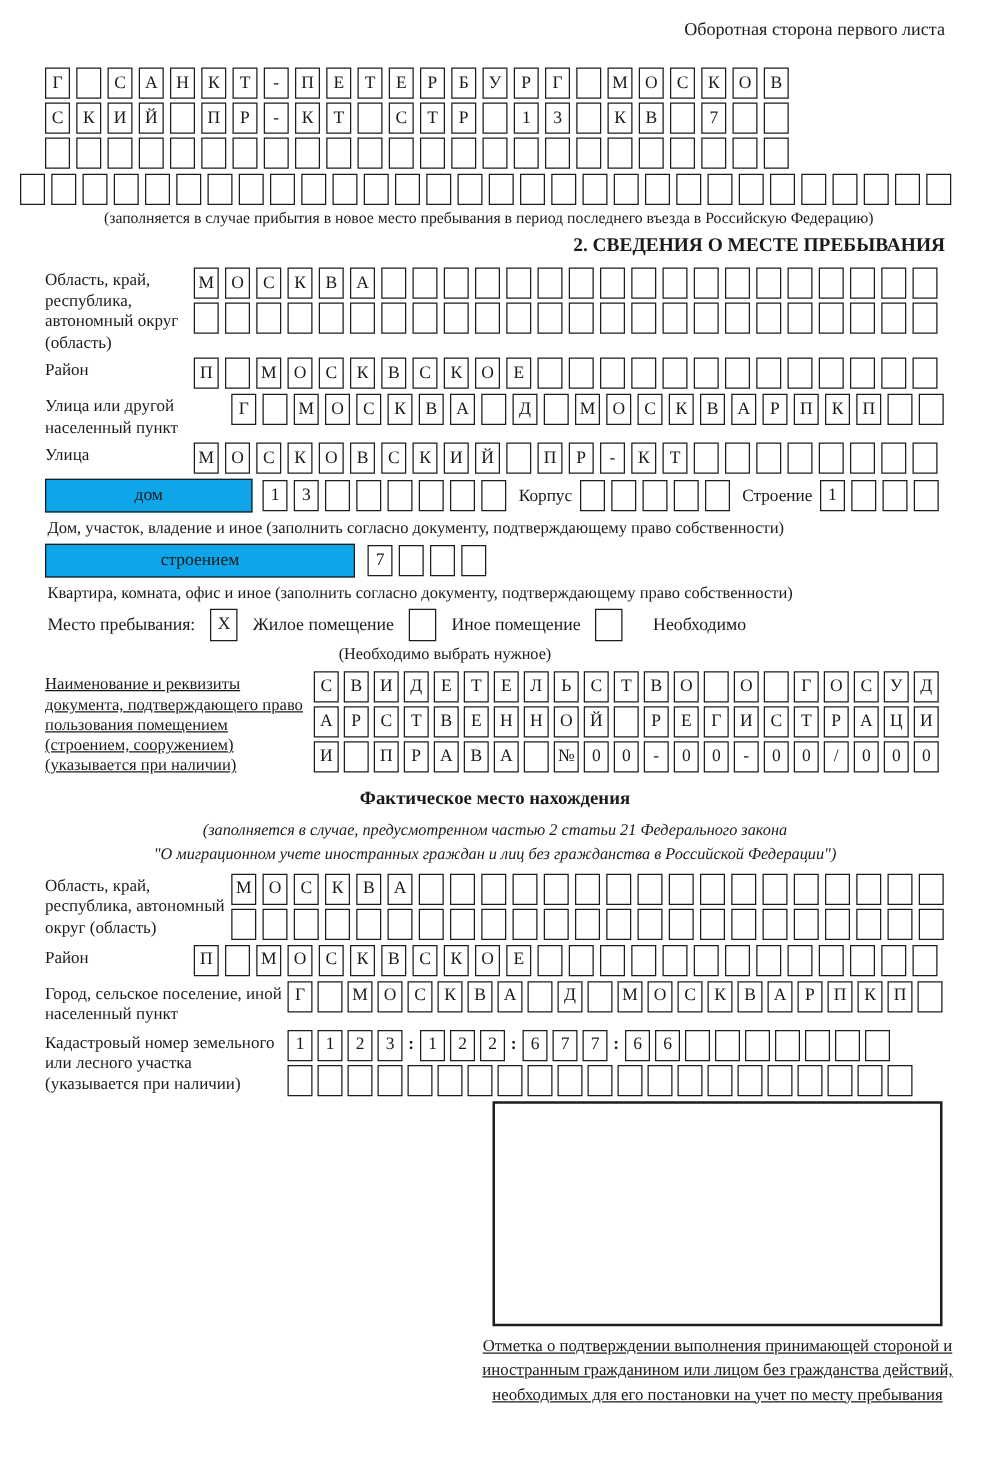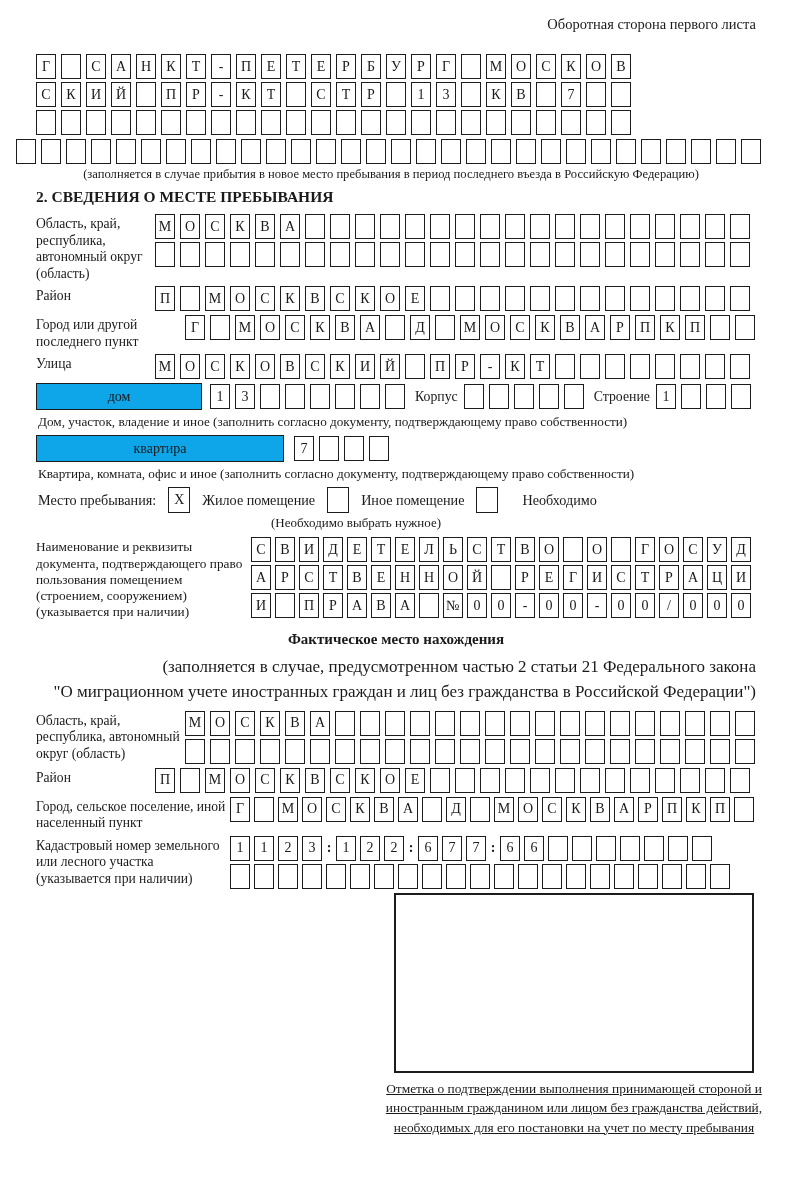--- a/index.html
+++ b/index.html
@@ -8,49 +8,49 @@
     background:var(--paper,#fff); color:var(--ink,#1a1a1a);
     font-family:"Liberation Serif","DejaVu Serif",serif;
     padding:16px 44px 0 36px; overflow:hidden;
   }
   .hdr { text-align:right; font-size:14.5px; margin-bottom:21px; }
   .frow { display:flex; align-items:flex-start; margin-bottom:4px; }
   .lbl { font-size:13.6px; line-height:1.22; padding-top:2px; }
   .w119 { flex:0 0 119px; width:119px; }
   .w149 { flex:0 0 149px; width:149px; }
   .w194 { flex:0 0 194px; width:194px; }
-  .w215 { flex:0 0 215px; width:215px; font-size:13.3px; }
+  .w215 { flex:0 0 215px; width:215px; font-size:13.3px;text-decoration:underline; }
   .boxcol { display:flex; flex-direction:column; gap:3px; }
   .boxrow { display:flex; gap:5px; align-items:center; }
   .boxrow.g4 { gap:4px; }
   .cell {
     flex:0 0 20px; width:20px; height:25px; box-sizing:border-box;
     border:1.6px solid #1c1c1c; display:flex; align-items:center; justify-content:center;
     font-size:14px; line-height:1; background:#fff;
   }
   .sep { flex:0 0 6px; width:6px; text-align:center; font-size:14px; font-weight:bold; }
   .fullrow { margin:3px 0 2px -20px; }
   .note { font-size:12.6px; text-align:center; margin:3px 0 6px -10px; white-space:nowrap; }
-  .h2 { font-weight:bold; font-size:15.5px; text-align:left; margin:6px 0 8px 0; }
+  .h2 { font-weight:bold; font-size:15.5px; text-align:right; margin:6px 0 8px 0; }
   .caption { font-size:13.2px; margin:2px 0 5px 2px; }
   .labelbox {
     box-sizing:border-box; border:1.6px solid #1c1c1c; height:27px;
     display:flex; align-items:center; justify-content:center; font-size:14px; background:#0ea5e9;
   }
   .dombox { flex:0 0 166px; width:166px; margin-right:8px; }
   .kvbox  { flex:0 0 248px; width:248px; margin-right:10px; }
   .inline-lbl { font-size:13.8px; margin:0 6px 0 10px; padding-top:4px; white-space:nowrap; }
   .chkrow { display:flex; align-items:center; font-size:14.2px; margin:4px 0 2px 2px; }
   .chk {
     box-sizing:border-box; width:22px; height:26px; border:1.6px solid #1c1c1c;
     display:flex; align-items:center; justify-content:center; font-size:14px; margin:0 12px;
   }
   .hint { font-size:13px; text-align:center; width:360px; margin:0 0 6px 140px; }
   .fact-h { font-weight:bold; font-size:15px; text-align:center; margin:10px 0 6px 0; }
-  .fact-note { font-size:17px; text-align:right; line-height:1.5; margin-bottom:6px; }
+  .fact-note { font-size:13px; text-align:center; line-height:1.5; margin-bottom:6px;font-style:italic; }
   .stampbox {
     box-sizing:border-box; width:360px; height:180px; border:2px solid #1c1c1c;
     margin:4px 0 6px 358px; background:#fff;
   }
   .stampcap { width:420px; margin-left:328px; text-align:center; font-size:13.4px; line-height:1.45;text-decoration:underline; }
 </style>
 </head>
 <body>
 
 <div class="page">
@@ -257,21 +257,21 @@
         <div class="cell"></div>
         <div class="cell"></div>
         <div class="cell"></div>
         <div class="cell"></div>
         <div class="cell"></div>
         <div class="cell"></div>
       </div>
   </div>
 
   <div class="frow">
-    <div class="lbl w149">Город или другой последнего пункт</div>
+    <div class="lbl w149">Улица или другой населенный пункт</div>
     <div class="boxrow">
         <div class="cell">Г</div>
         <div class="cell"></div>
         <div class="cell">М</div>
         <div class="cell">О</div>
         <div class="cell">С</div>
         <div class="cell">К</div>
         <div class="cell">В</div>
         <div class="cell">А</div>
         <div class="cell"></div>
@@ -346,21 +346,21 @@
     <div class="boxrow">
         <div class="cell">1</div>
         <div class="cell"></div>
         <div class="cell"></div>
         <div class="cell"></div>
       </div>
   </div>
   <div class="caption">Дом, участок, владение и иное (заполнить согласно документу, подтверждающему право собственности)</div>
 
   <div class="frow" style="align-items:center;">
-    <div class="labelbox kvbox">квартира</div>
+    <div class="labelbox kvbox">строением</div>
     <div class="boxrow">
         <div class="cell">7</div>
         <div class="cell"></div>
         <div class="cell"></div>
         <div class="cell"></div>
       </div>
   </div>
   <div class="caption">Квартира, комната, офис и иное (заполнить согласно документу, подтверждающему право собственности)</div>
 
   <div class="chkrow">

